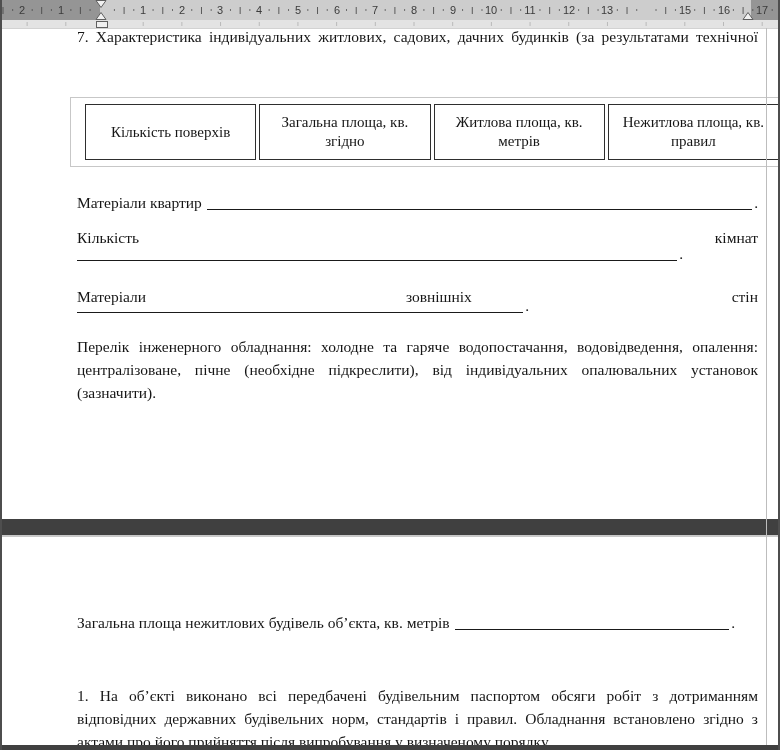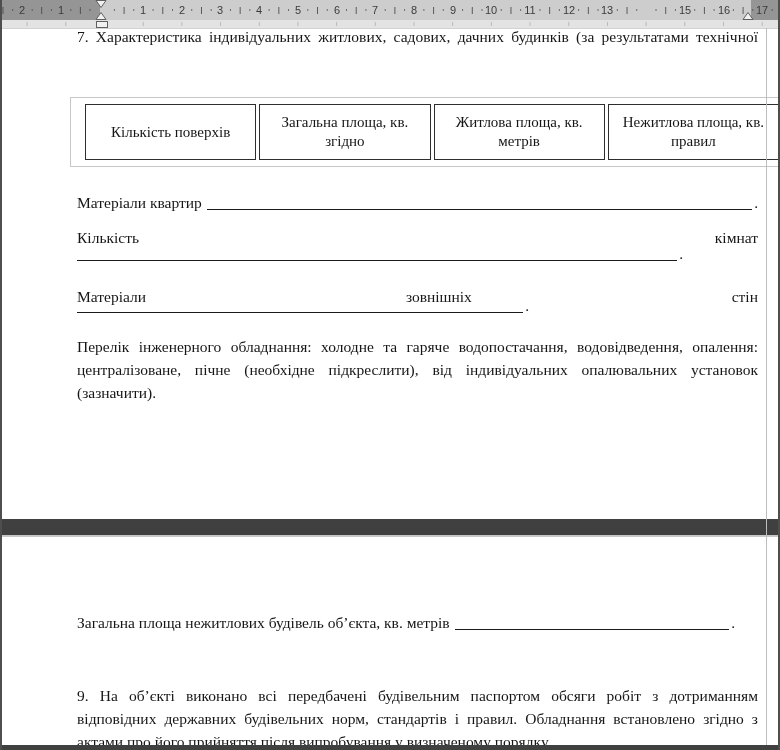--- a/index.html
+++ b/index.html
@@ -162,21 +162,21 @@
   <div class="band1"></div>
 
   <div class="abs frow" style="left:77px;top:614px;width:658px;">
     <span>Загальна площа нежитлових будівель об’єкта, кв. метрів</span>
     <div class="uline"></div>
     <span class="dot">.</span>
   </div>
 
 
   <div class="abs para" style="left:77px;top:684px;width:681px;">
-    <div class="jline">9. На об’єкті виконано всі передбачені будівельним паспортом обсяги робіт з дотриманням</div>
+    <div class="jline">1. На об’єкті виконано всі передбачені будівельним паспортом обсяги робіт з дотриманням</div>
     <div class="jline">відповідних державних будівельних норм, стандартів і правил. Обладнання встановлено згідно з</div>
     <div class="lline">актами про його прийняття після випробування у визначеному порядку.</div>
   </div>
 
   <div class="band2"></div>
   <div class="pageR"></div>
   <div class="edgeL"></div>
   <div class="edgeR"></div>
 
 </div>

